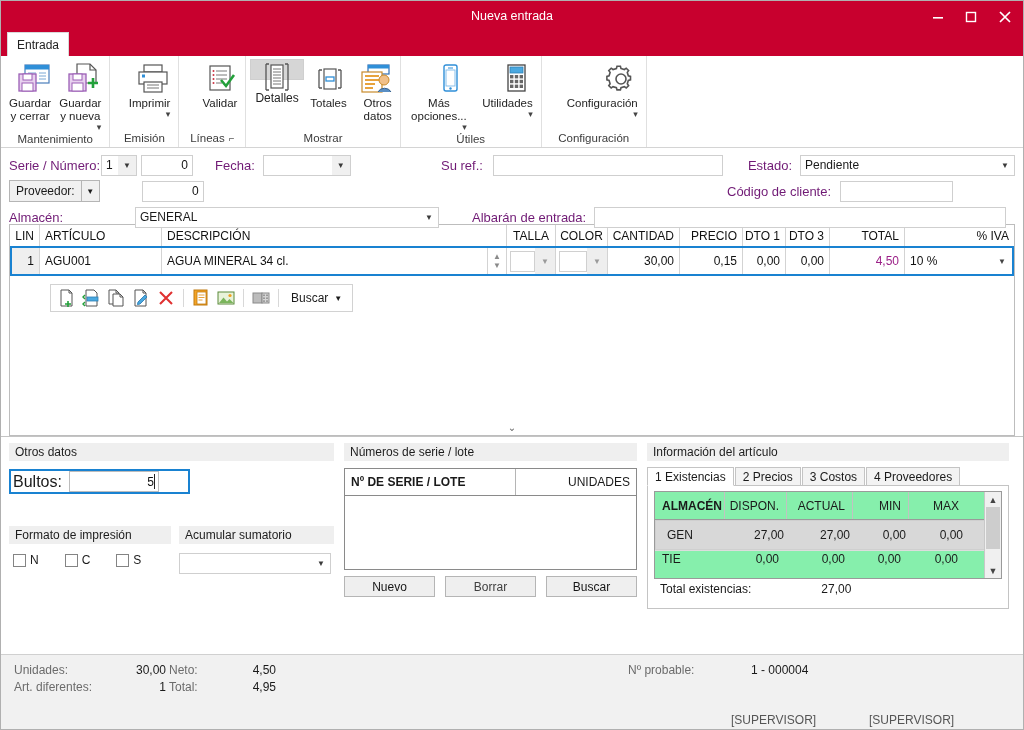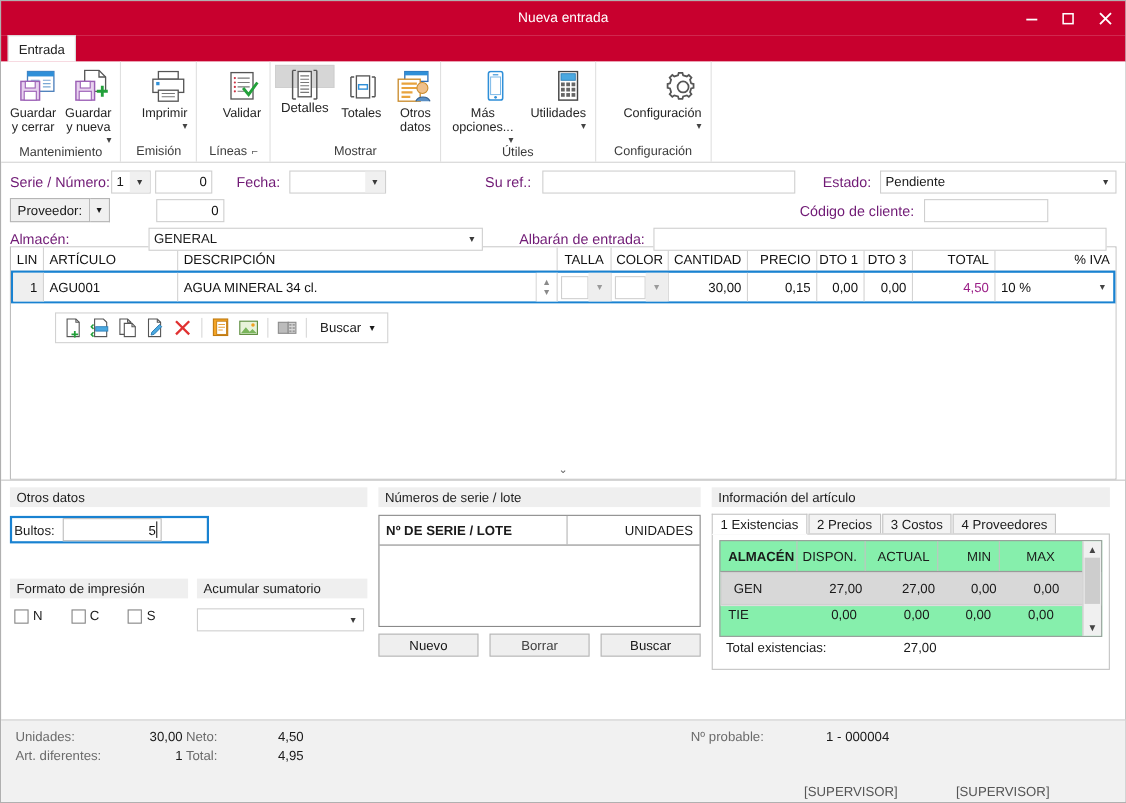--- a/index.html
+++ b/index.html
@@ -596,21 +596,21 @@
   </div>
 
   <div style="height:1px;background:#c4c4c4;margin:0 0 0 0;"></div>
 
   <div class="panels">
 
     <div class="panel" style="width:325px">
       <div class="ptitle">Otros datos</div>
       <div class="pbox">
         <div style="display:flex;align-items:center;margin-top:8px;border:2px solid #1982d1;height:25px;width:181px;padding-left:2px;">
-          <span style="font-size:12px">Bultos:</span>
+          <span style="font-size:16px">Bultos:</span>
           <div class="inp num" style="width:90px;margin-left:7px;height:21px;border-color:#bcbcbc;position:relative">
             <span>5</span>
             <span style="position:absolute;right:3px;top:2px;bottom:2px;width:1px;background:#222"></span>
           </div>
         </div>
 
         <div style="display:flex;gap:8px;margin-top:32px;">
           <div style="width:162px">
             <div class="sumlabel">Formato de impresión</div>
             <div style="display:flex;gap:26px;margin-top:9px;padding-left:4px;">

